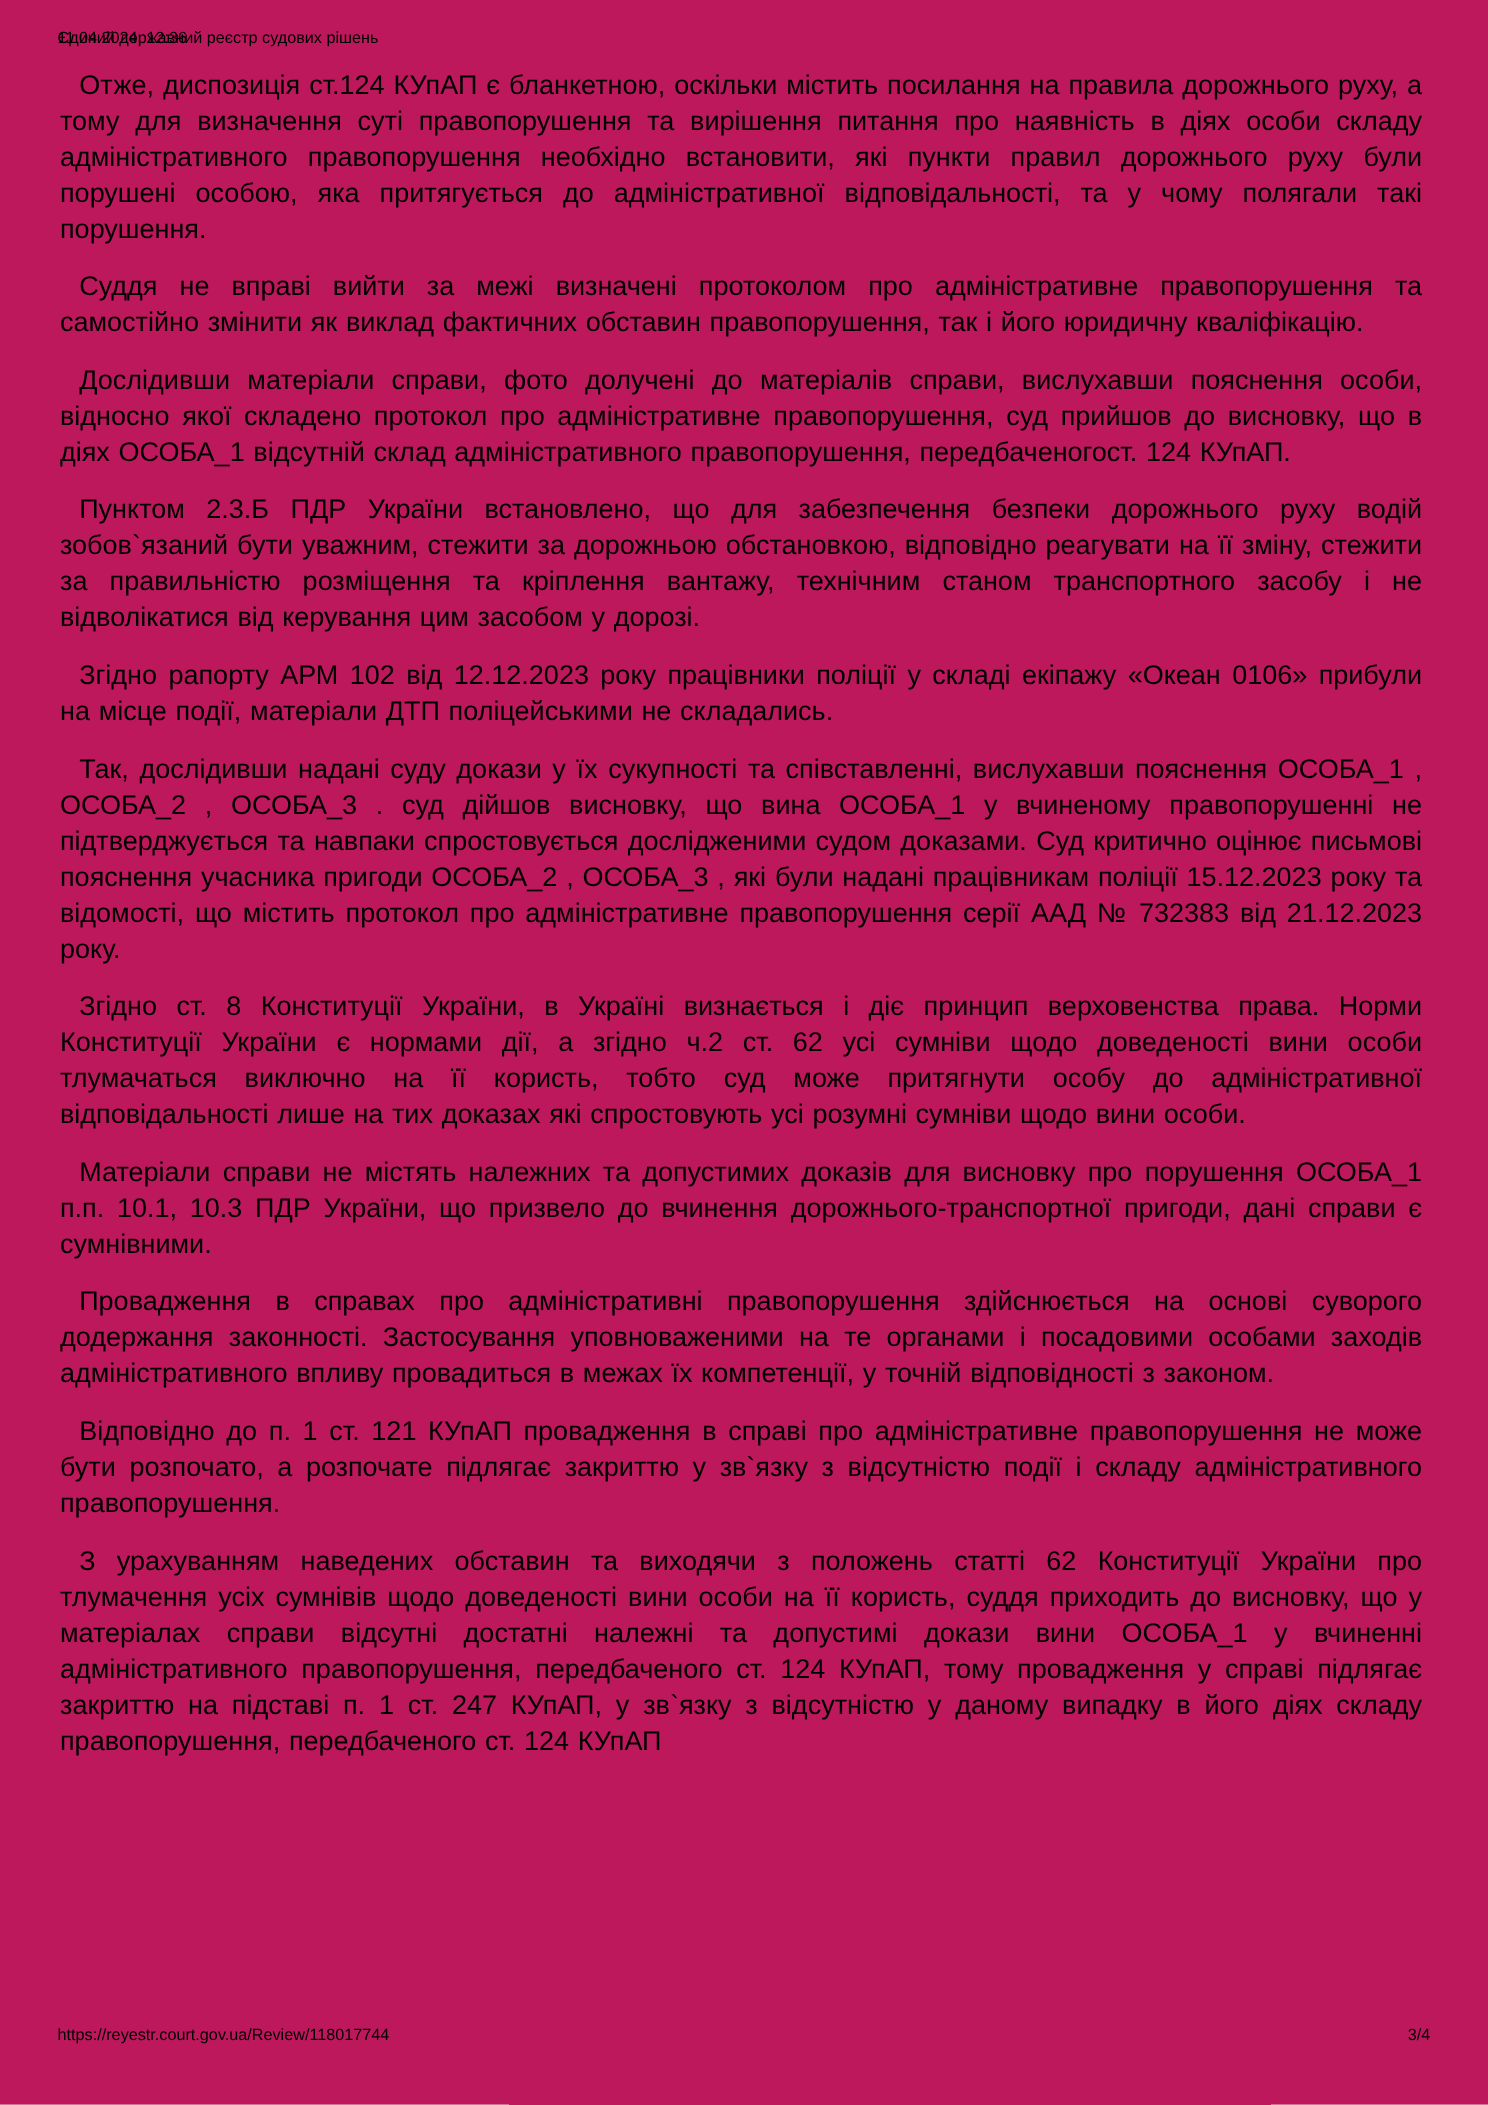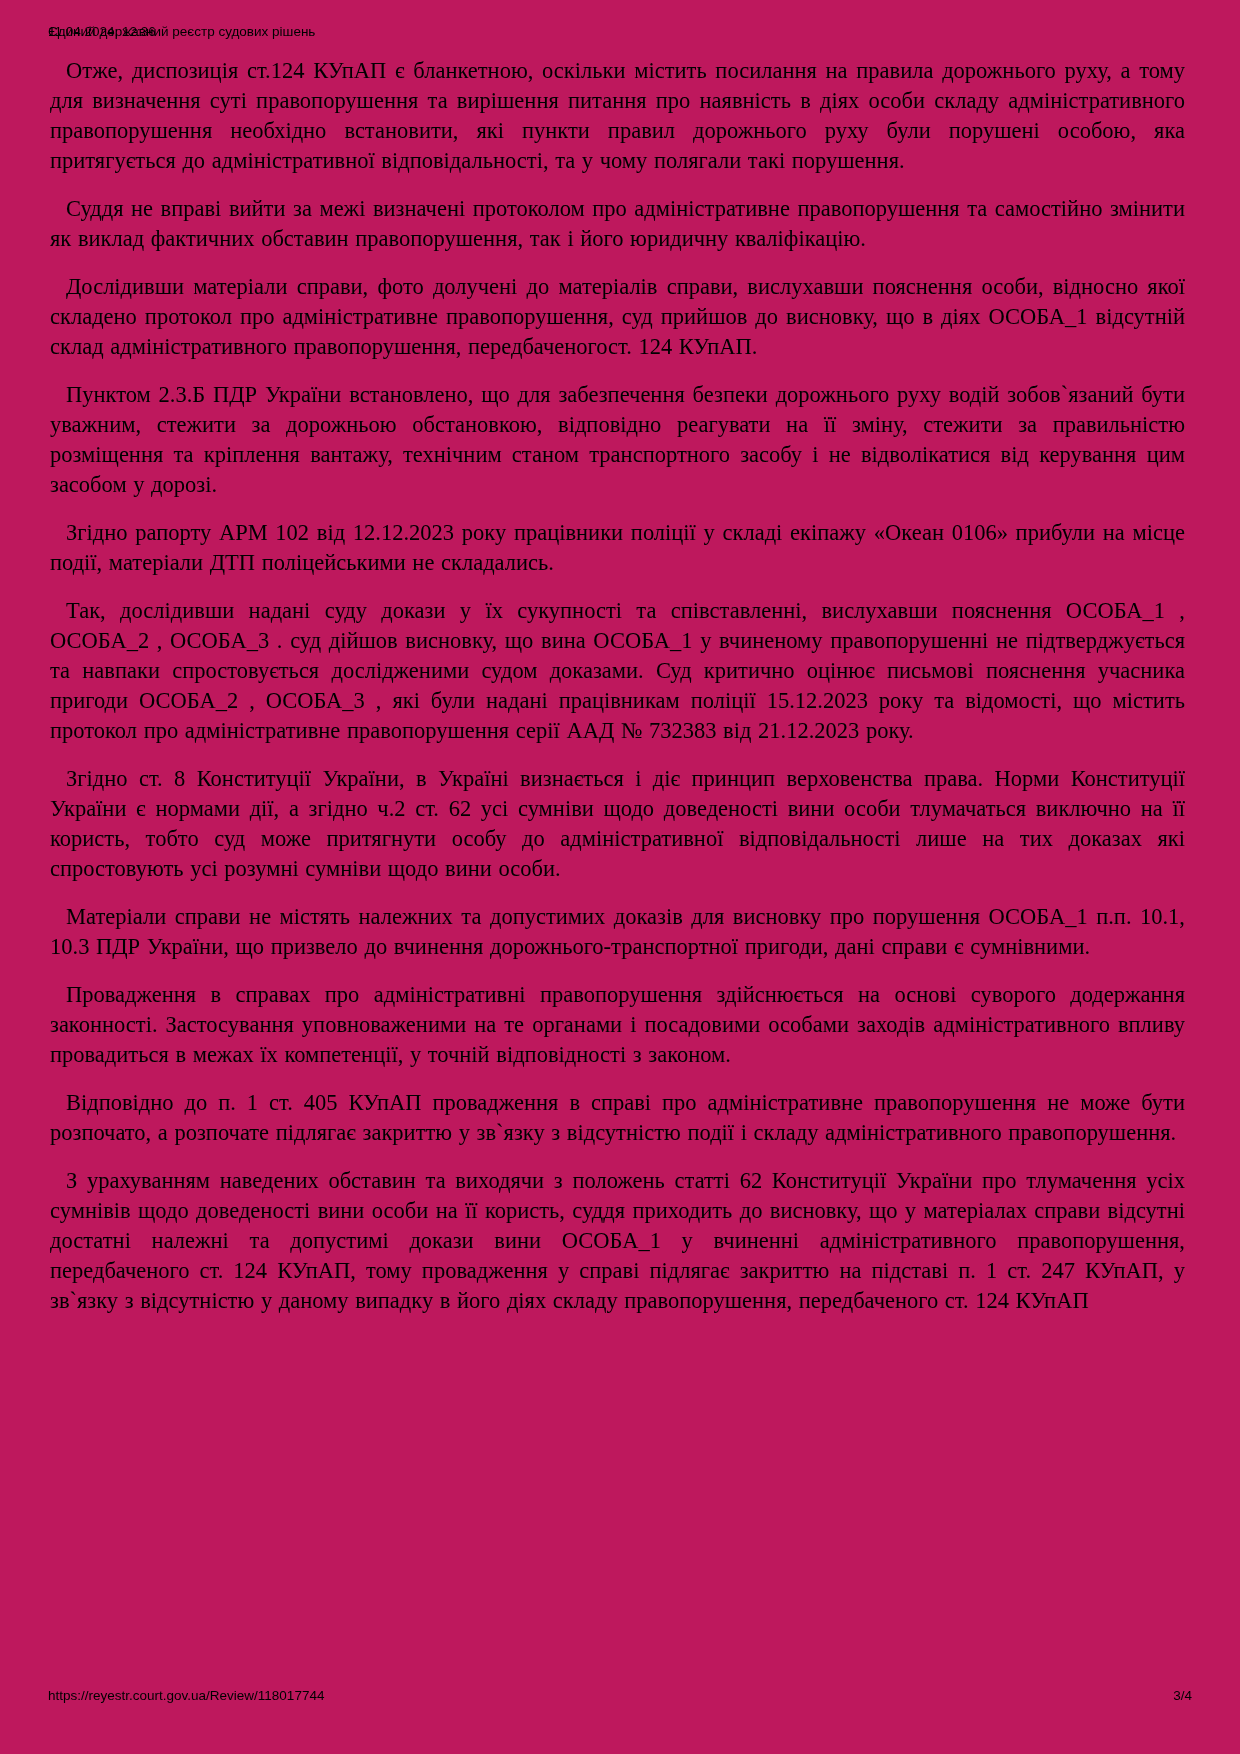--- a/index.html
+++ b/index.html
@@ -39,21 +39,21 @@
     top: 0;
     text-align: left;
     white-space: nowrap;
   }
   
   .doc-body {
     position: absolute;
     top: 56px;
     left: 50px;
     right: 55px;
-    font-family: Liberation Serif, serif;
+    font-family: Liberation Sans, sans-serif;
     font-size: 22.5px;
     line-height: 30px;
     text-align: justify;
     color: #000000;
   }
   .doc-body p {
     margin: 0 0 18px 0;
     text-indent: 16px;
     word-spacing: 1px;
   }
@@ -97,21 +97,21 @@
   <div class="doc-body">
     <p>Отже, диспозиція ст.124 КУпАП є бланкетною, оскільки містить посилання на правила дорожнього руху, а тому для визначення суті правопорушення та вирішення питання про наявність в діях особи складу адміністративного правопорушення необхідно встановити, які пункти правил дорожнього руху були порушені особою, яка притягується до адміністративної відповідальності, та у чому полягали такі порушення.</p>
     <p>Суддя не вправі вийти за межі визначені протоколом про адміністративне правопорушення та самостійно змінити як виклад фактичних обставин правопорушення, так і його юридичну кваліфікацію.</p>
     <p>Дослідивши матеріали справи, фото долучені до матеріалів справи, вислухавши пояснення особи, відносно якої складено протокол про адміністративне правопорушення, суд прийшов до висновку, що в діях ОСОБА_1 відсутній склад адміністративного правопорушення, передбаченогост. 124 КУпАП.</p>
     <p>Пунктом 2.3.Б ПДР України встановлено, що для забезпечення безпеки дорожнього руху водій зобов`язаний бути уважним, стежити за дорожньою обстановкою, відповідно реагувати на її зміну, стежити за правильністю розміщення та кріплення вантажу, технічним станом транспортного засобу і не відволікатися від керування цим засобом у дорозі.</p>
     <p>Згідно рапорту АРМ 102 від 12.12.2023 року працівники поліції у складі екіпажу «Океан 0106» прибули на місце події, матеріали ДТП поліцейськими не складались.</p>
     <p>Так, дослідивши надані суду докази у їх сукупності та співставленні, вислухавши пояснення ОСОБА_1 , ОСОБА_2 , ОСОБА_3 . суд дійшов висновку, що вина ОСОБА_1 у вчиненому правопорушенні не підтверджується та навпаки спростовується дослідженими судом доказами. Суд критично оцінює письмові пояснення учасника пригоди ОСОБА_2 , ОСОБА_3 , які були надані працівникам поліції 15.12.2023 року та відомості, що містить протокол про адміністративне правопорушення серії ААД № 732383 від 21.12.2023 року.</p>
     <p>Згідно ст. 8 Конституції України, в Україні визнається і діє принцип верховенства права. Норми Конституції України є нормами дії, а згідно ч.2 ст. 62 усі сумніви щодо доведеності вини особи тлумачаться виключно на її користь, тобто суд може притягнути особу до адміністративної відповідальності лише на тих доказах які спростовують усі розумні сумніви щодо вини особи.</p>
     <p>Матеріали справи не містять належних та допустимих доказів для висновку про порушення ОСОБА_1 п.п. 10.1, 10.3 ПДР України, що призвело до вчинення дорожнього-транспортної пригоди, дані справи є сумнівними.</p>
     <p>Провадження в справах про адміністративні правопорушення здійснюється на основі суворого додержання законності. Застосування уповноваженими на те органами і посадовими особами заходів адміністративного впливу провадиться в межах їх компетенції, у точній відповідності з законом.</p>
-    <p>Відповідно до п. 1 ст. 405 КУпАП провадження в справі про адміністративне правопорушення не може бути розпочато, а розпочате підлягає закриттю у зв`язку з відсутністю події і складу адміністративного правопорушення.</p>
+    <p>Відповідно до п. 1 ст. 121 КУпАП провадження в справі про адміністративне правопорушення не може бути розпочато, а розпочате підлягає закриттю у зв`язку з відсутністю події і складу адміністративного правопорушення.</p>
     <p>З урахуванням наведених обставин та виходячи з положень статті 62 Конституції України про тлумачення усіх сумнівів щодо доведеності вини особи на її користь, суддя приходить до висновку, що у матеріалах справи відсутні достатні належні та допустимі докази вини ОСОБА_1 у вчиненні адміністративного правопорушення, передбаченого ст. 124 КУпАП, тому провадження у справі підлягає закриттю на підставі п. 1 ст. 247 КУпАП, у зв`язку з відсутністю у даному випадку в його діях складу правопорушення, передбаченого ст. 124 КУпАП</p>
   </div>
 
   <div class="print-footer">
     <span class="doc-url">https://reyestr.court.gov.ua/Review/118017744</span>
     <span class="page-num">3/4</span>
   </div>
 
 </div>
 

